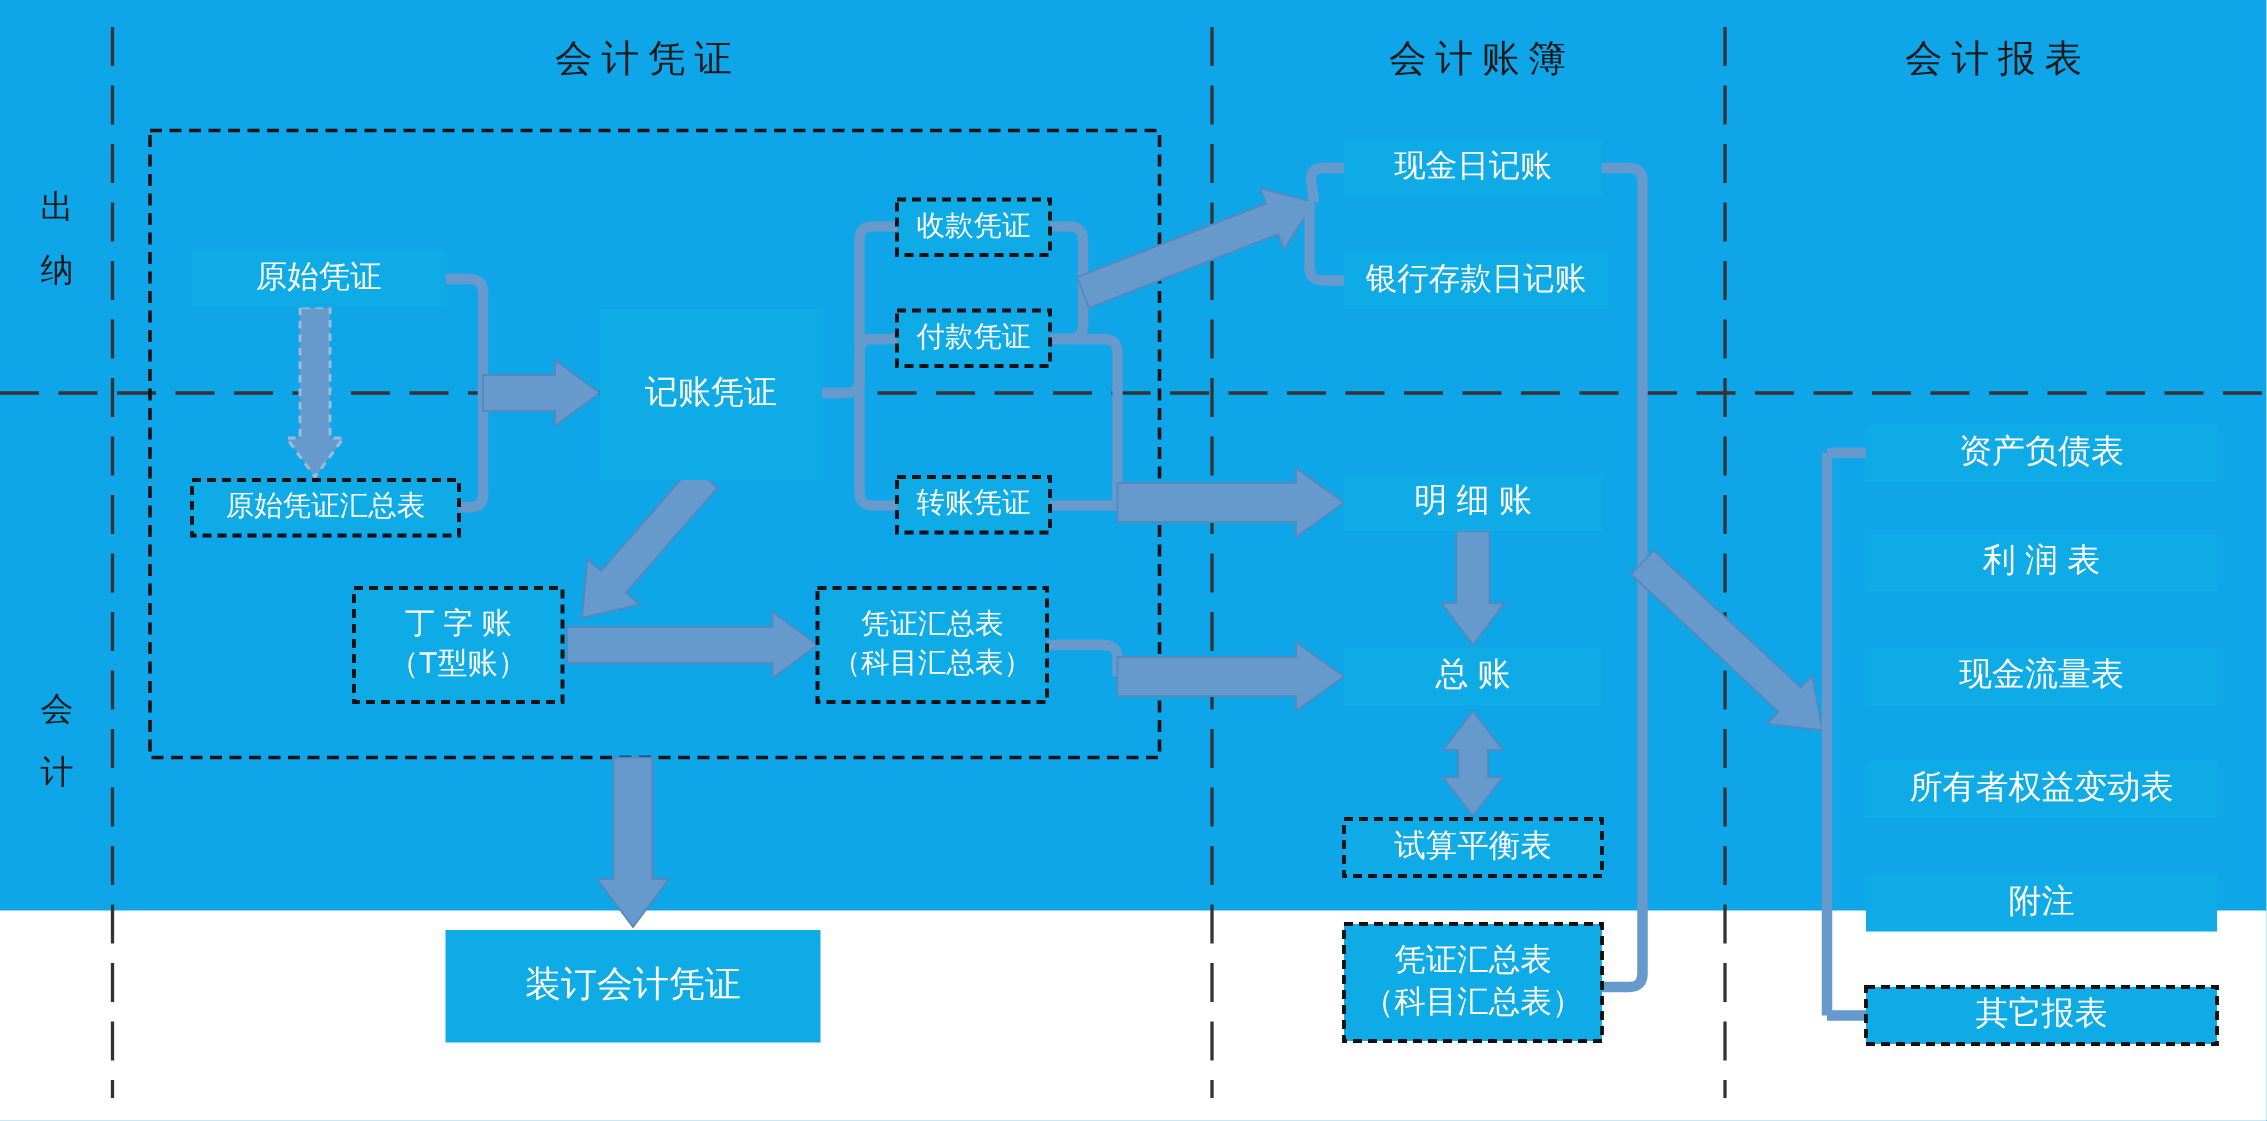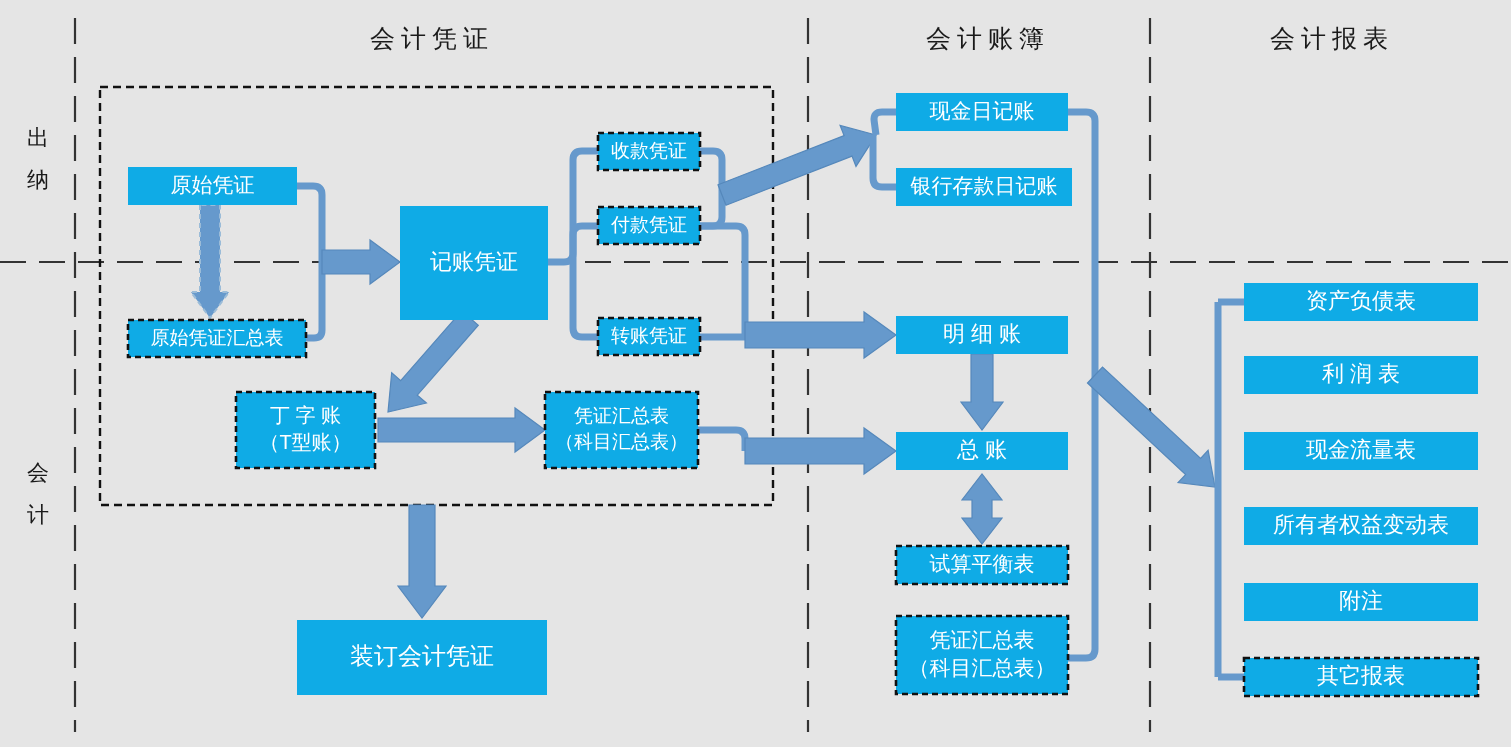--- a/index.html
+++ b/index.html
@@ -1,18 +1,18 @@
 <!DOCTYPE html>
 <html><head>
 <meta charset="utf-8">
 <style>
   html,body{margin:0;padding:0;background:#ffffff;}
   body{width:1511px;height:747px;overflow:hidden;
        font-family:"Liberation Sans","DejaVu Sans",sans-serif;}
-  #stage{position:relative;width:1511px;height:747px;background:#e5e5e5;text-decoration:underline;}
+  #stage{position:relative;width:1511px;height:607px;background:#0ea5e9;text-decoration:underline;}
   svg{position:absolute;left:0;top:0;}
   .colhdr{font-family:"Liberation Serif","DejaVu Serif",serif;font-size:25px;
           fill:#1a1a1a;text-anchor:middle;letter-spacing:6px;}
   .lanelbl{font-family:"Liberation Serif","DejaVu Serif",serif;font-size:22px;
            fill:#1a1a1a;text-anchor:middle;}
   .boxtxt{font-family:"Liberation Sans","DejaVu Sans",sans-serif;
           fill:#ffffff;text-anchor:middle;dominant-baseline:middle;}
 </style>
 </head>
 <body>

